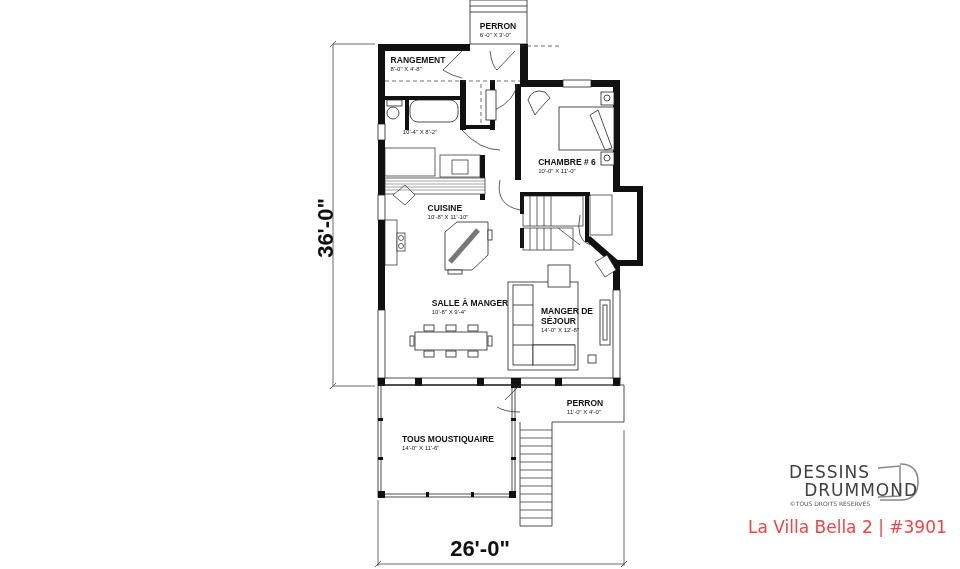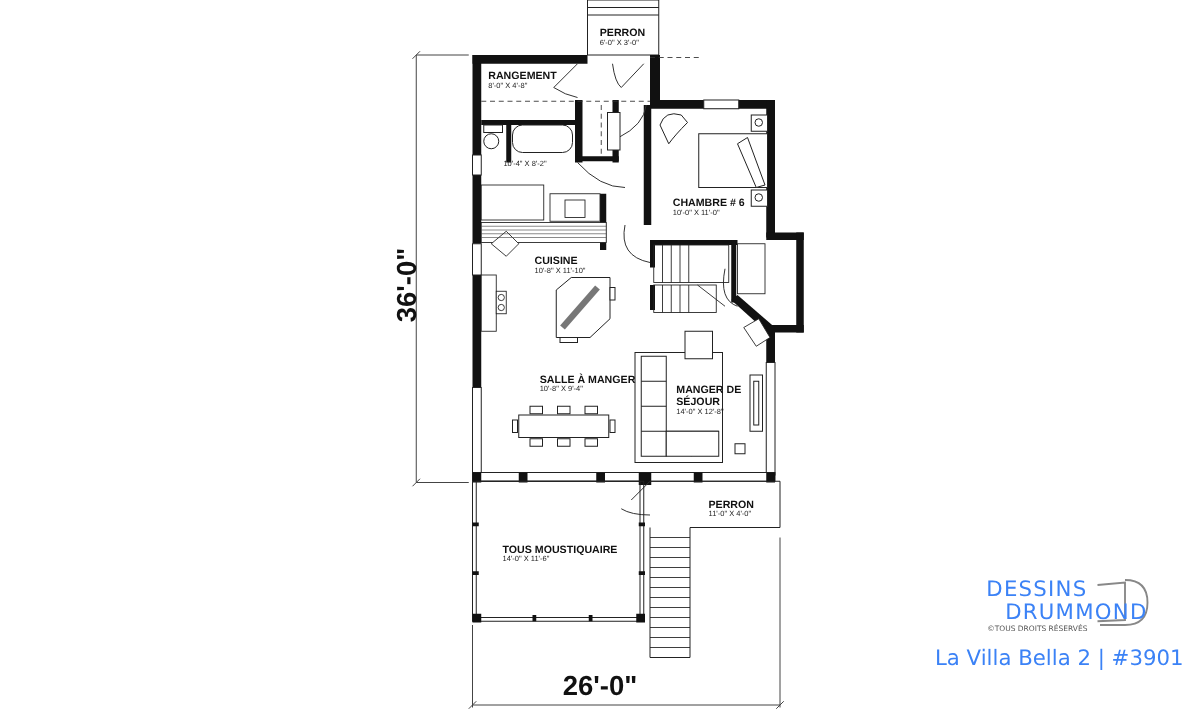--- a/index.html
+++ b/index.html
@@ -4,25 +4,25 @@
 <style>
   html, body { margin:0; padding:0; background:#ffffff; }
   body { width:960px; height:569px; position:relative; overflow:hidden; font-family:"Liberation Sans", sans-serif; }
   #plan { position:absolute; left:0; top:0; }
   .lbl { position:absolute; text-align:left; color:#111; font-family:"Liberation Sans", sans-serif; white-space:nowrap; transform:translateX(-50%); }
   .lbl .name { font-weight:bold; font-size:8.5px; display:block; line-height:10px; }
   .lbl .dim { font-size:6px; display:block; line-height:8px; color:#222; }
   .dimtxt { position:absolute; font-weight:bold; font-size:22px; color:#111; font-family:"Liberation Sans", sans-serif; }
   #dim-v { left:316px; top:215px; transform:rotate(-90deg); transform-origin:center; width:80px; text-align:center; margin-left:-30px; }
   #dim-h { left:430px; top:536px; width:100px; text-align:center; }
-  .brand { position:absolute; color:#3b82f6; font-family:"DejaVu Sans", sans-serif; text-align:right; }
+  .brand { position:absolute; color:#404040; font-family:"DejaVu Sans", sans-serif; text-align:right; }
   #brand-1 { left:758px; top:463px; width:112px; font-size:17px; letter-spacing:1px; line-height:18px; }
   #brand-2 { left:752px; top:481px; width:118px; font-size:17px; letter-spacing:1px; line-height:18px;margin-left:48px; }
   #brand-3 { left:752px; top:500px; width:118px; font-size:6px; color:#555; }
-  #title { position:absolute; left:748px; top:517px; font-size:17px; color:#3b82f6; font-family:"DejaVu Sans", sans-serif; }
+  #title { position:absolute; left:748px; top:517px; font-size:17px; color:#ef4444; font-family:"DejaVu Sans", sans-serif; }
 </style>
 </head>
 <body>
 
 <svg id="plan" width="960" height="569" viewBox="0 0 960 569" xmlns="http://www.w3.org/2000/svg">
 
   <g stroke="#444" stroke-width="0.8" fill="none">
     <line x1="333" y1="44" x2="333" y2="386"></line>
     <line x1="333" y1="44" x2="375" y2="44"></line>
     <line x1="333" y1="386" x2="375" y2="386"></line>

